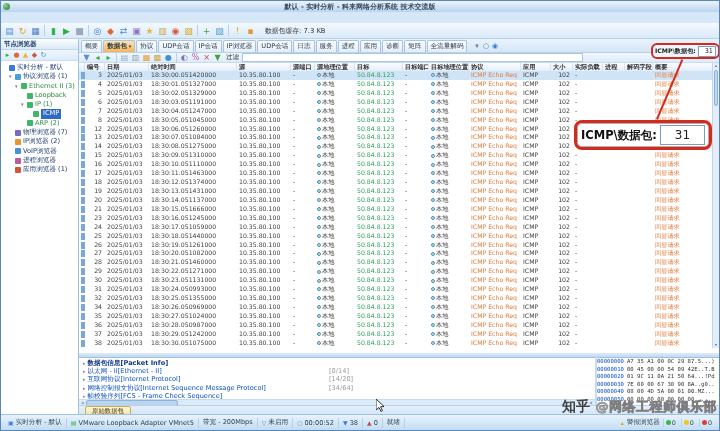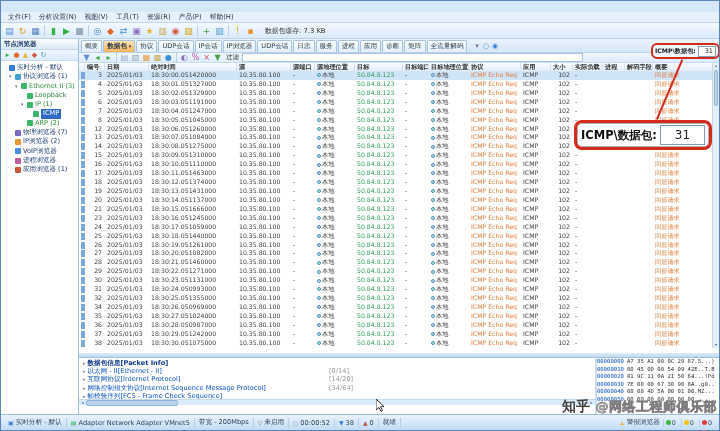--- a/index.html
+++ b/index.html
@@ -118,30 +118,25 @@
   
   .watermark{position:absolute;right:2px;bottom:14px;z-index:30;white-space:nowrap;font-weight:bold;}
   .wm-zhihu{font-size:14px;color:#404040;}
   .wm-rest{font-size:13px;color:#c9c9c9;-webkit-text-stroke:0.7px #7d7d7d;letter-spacing:0.5px;}
 </style>
 </head>
 <body>
 
 <div class="window">
 
-
-  <div class="menubar">
-      <span class="menu-item">文件(F)</span>
-      <span class="menu-item">分析设置(N)</span>
-      <span class="menu-item">视图(V)</span>
-      <span class="menu-item">工具(T)</span>
-      <span class="menu-item">资源(R)</span>
-      <span class="menu-item">产品(P)</span>
-      <span class="menu-item">帮助(H)</span>
-    </div>
+  <div class="titlebar">
+    <span class="app-icon"></span>
+    <span class="title-text">默认 - 实时分析 - 科来网络分析系统 技术交流版</span>
+  </div>
+
 
   <div class="toolbar">
     <span style="display:flex;align-items:center;">
         <span class="tbicon" style="color: rgb(91, 142, 214);">▤</span>
         <span class="tbicon" style="color: rgb(232, 149, 47);">↻</span>
         <span class="tbicon" style="color: rgb(79, 127, 194);">▦</span>
         <span class="tbsep"></span>
         <span class="tbicon" style="color: rgb(53, 178, 74);">▮</span>
         <span class="tbicon" style="color: rgb(47, 174, 62);">▶</span>
         <span class="tbicon" style="color: rgb(154, 168, 184);">■</span>
@@ -982,31 +977,34 @@
         <div class="hex-row"><span class="hex-off">00000040</span><span class="hex-bytes">08 00 4D 5A 00 01 00</span><span class="hex-ascii">..MZ...</span></div>
         <div class="hex-row"><span class="hex-off">00000050</span><span class="hex-bytes">00 00 00 00 00 00 00</span><span class="hex-ascii">.......</span></div>
       </div>
 
     <div class="hscroll">
       <span class="hs-arrow">◂</span>
       <span class="hs-thumb"></span>
       <span class="hs-arrow" style="margin-left:auto;">▸</span>
     </div>
 
+    <div class="bottom-tabs">
+      <span class="raw-tab">原始数据包</span>
+    </div>
   </div>
 
   <div class="statusbar">
     <span style="display:flex;align-items:center;">
         <span class="st-item">
           <span class="st-icon" style="color: rgb(58, 123, 213);">▣</span>
           <span>实时分析 - 默认</span>
         </span>
         <span class="st-item">
           <span class="st-icon" style="color: rgb(53, 178, 74);">▤</span>
-          <span>Adapter Network Adapter VMnet5</span>
+          <span>VMware Loopback Adapter VMnet5</span>
         </span>
         <span class="st-item">
           <span>带宽 - 200Mbps</span>
         </span>
         <span class="st-item">
           <span class="st-icon" style="color: rgb(136, 136, 136);">▽</span>
           <span>未启用</span>
         </span>
         <span class="st-item">
           <span class="st-icon" style="color: rgb(136, 136, 136);">○</span>

